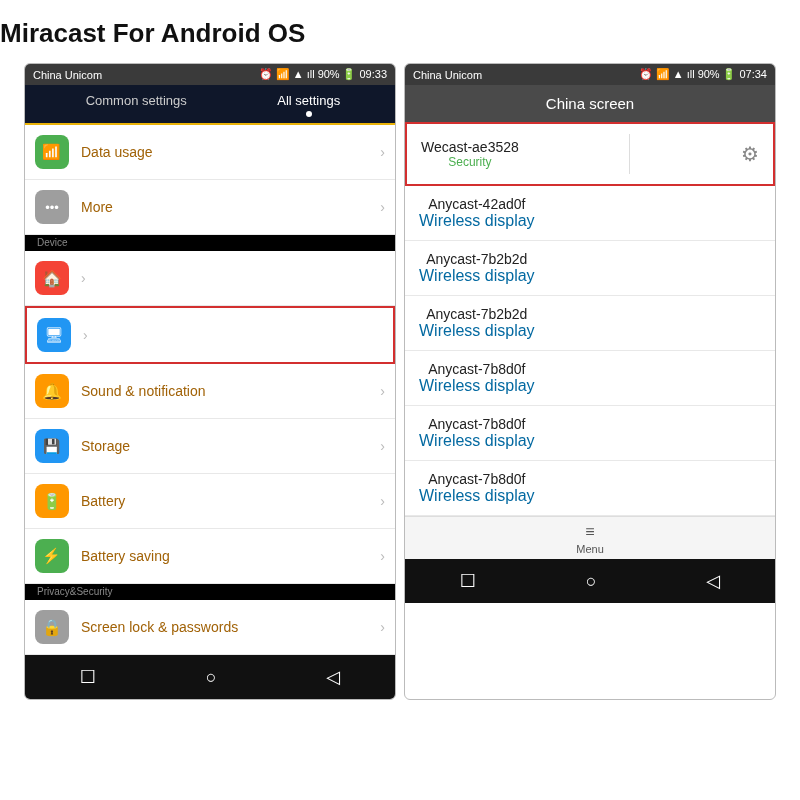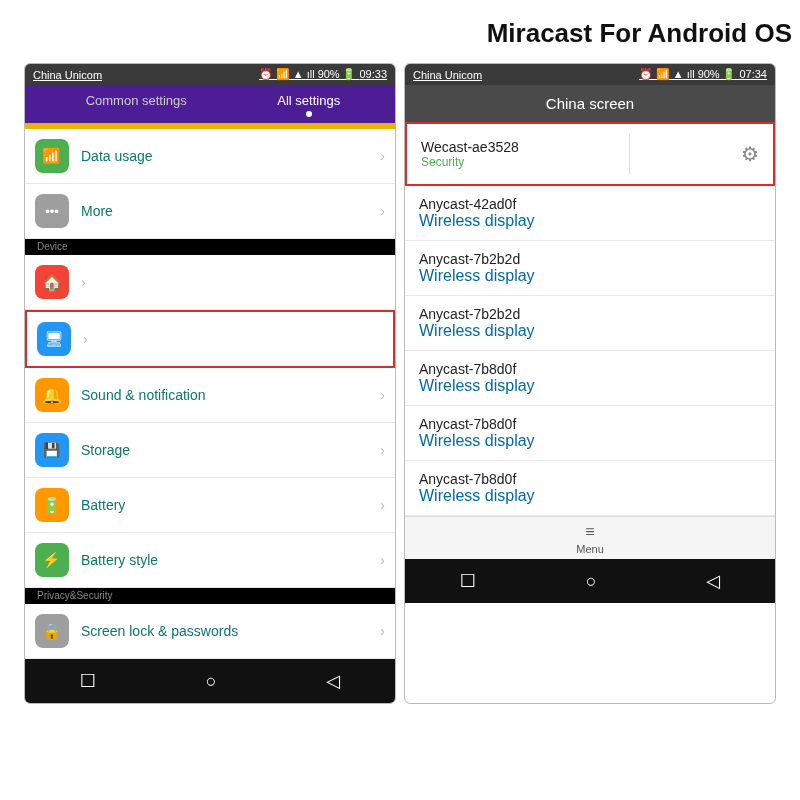--- a/index.html
+++ b/index.html
@@ -5,44 +5,43 @@
     * { margin: 0; padding: 0; box-sizing: border-box; }
     body {
       width: 800px;
       height: 800px;
       background: #fff;
       font-family: 'Arial', sans-serif;
       overflow: hidden;
     }
 
     .page-title {
-      text-align: right;
+      text-align: left;
       font-size: 26px;
       font-weight: bold;
       padding: 18px 8px 14px 0;
       color: #111;
     }
 
     
     .status-bar {
       background: #3a3a3a;
       color: #fff;
       font-size: 11px;
       padding: 4px 8px;
       display: flex;
       justify-content: space-between;
       align-items: center;
-      text-decoration: underline;
     }
 
     
     .tab-bar {
-      background: #4c1d95;
-      display: flex;
-      border-bottom: 6px solid #eab308;
+      background: #0f172a;
+      display: flex;
+      border-bottom: 2px solid #eab308;
       padding-left: 25px;
     }
 
     .tab-bar .tab {
       flex: 1;
       text-align: center;
       color: #ccc;
       font-size: 13px;
       padding: 8px 0 6px 0;
       cursor: pointer;
@@ -97,21 +96,21 @@
       display: flex;
       align-items: center;
       justify-content: center;
       margin-right: 12px;
       font-size: 18px;
       flex-shrink: 0;
     }
 
     .settings-item .item-text {
       font-size: 14px;
-      color: #0f766e;
+      color: #a16207;
       flex: 1;
     }
 
     .settings-item .chevron {
       color: #bbb;
       font-size: 14px;
     }
 
     
     .cast-header {
@@ -126,20 +125,21 @@
       background: #f5f5f5;
     }
 
     .cast-item {
       display: flex;
       align-items: center;
       background: #fff;
       border-bottom: 1px solid #e8e8e8;
       padding: 10px 14px;
       justify-content: space-between;
+      text-align: center;
     }
 
     .cast-item.connected {
       border: 2px solid #d32f2f;
     }
 
     .cast-item .device-info .device-name {
       font-size: 14px;
       color: #222;
       font-weight: 500;
@@ -288,21 +288,21 @@
       </div>
 
       <div class="settings-item">
         <div class="icon-wrap ic-battery" style="color:#fff;font-size:16px;">🔋</div>
         <span class="item-text">Battery</span>
         <span class="chevron">›</span>
       </div>
 
       <div class="settings-item">
         <div class="icon-wrap ic-batsave" style="color:#fff;font-size:15px;">⚡</div>
-        <span class="item-text">Battery style</span>
+        <span class="item-text">Battery saving</span>
         <span class="chevron">›</span>
       </div>
 
       <div class="section-label">Privacy&amp;Security</div>
 
       <div class="settings-item">
         <div class="icon-wrap ic-lock" style="color:#fff;font-size:16px;">🔒</div>
         <span class="item-text">Screen lock &amp; passwords</span>
         <span class="chevron">›</span>
       </div>

